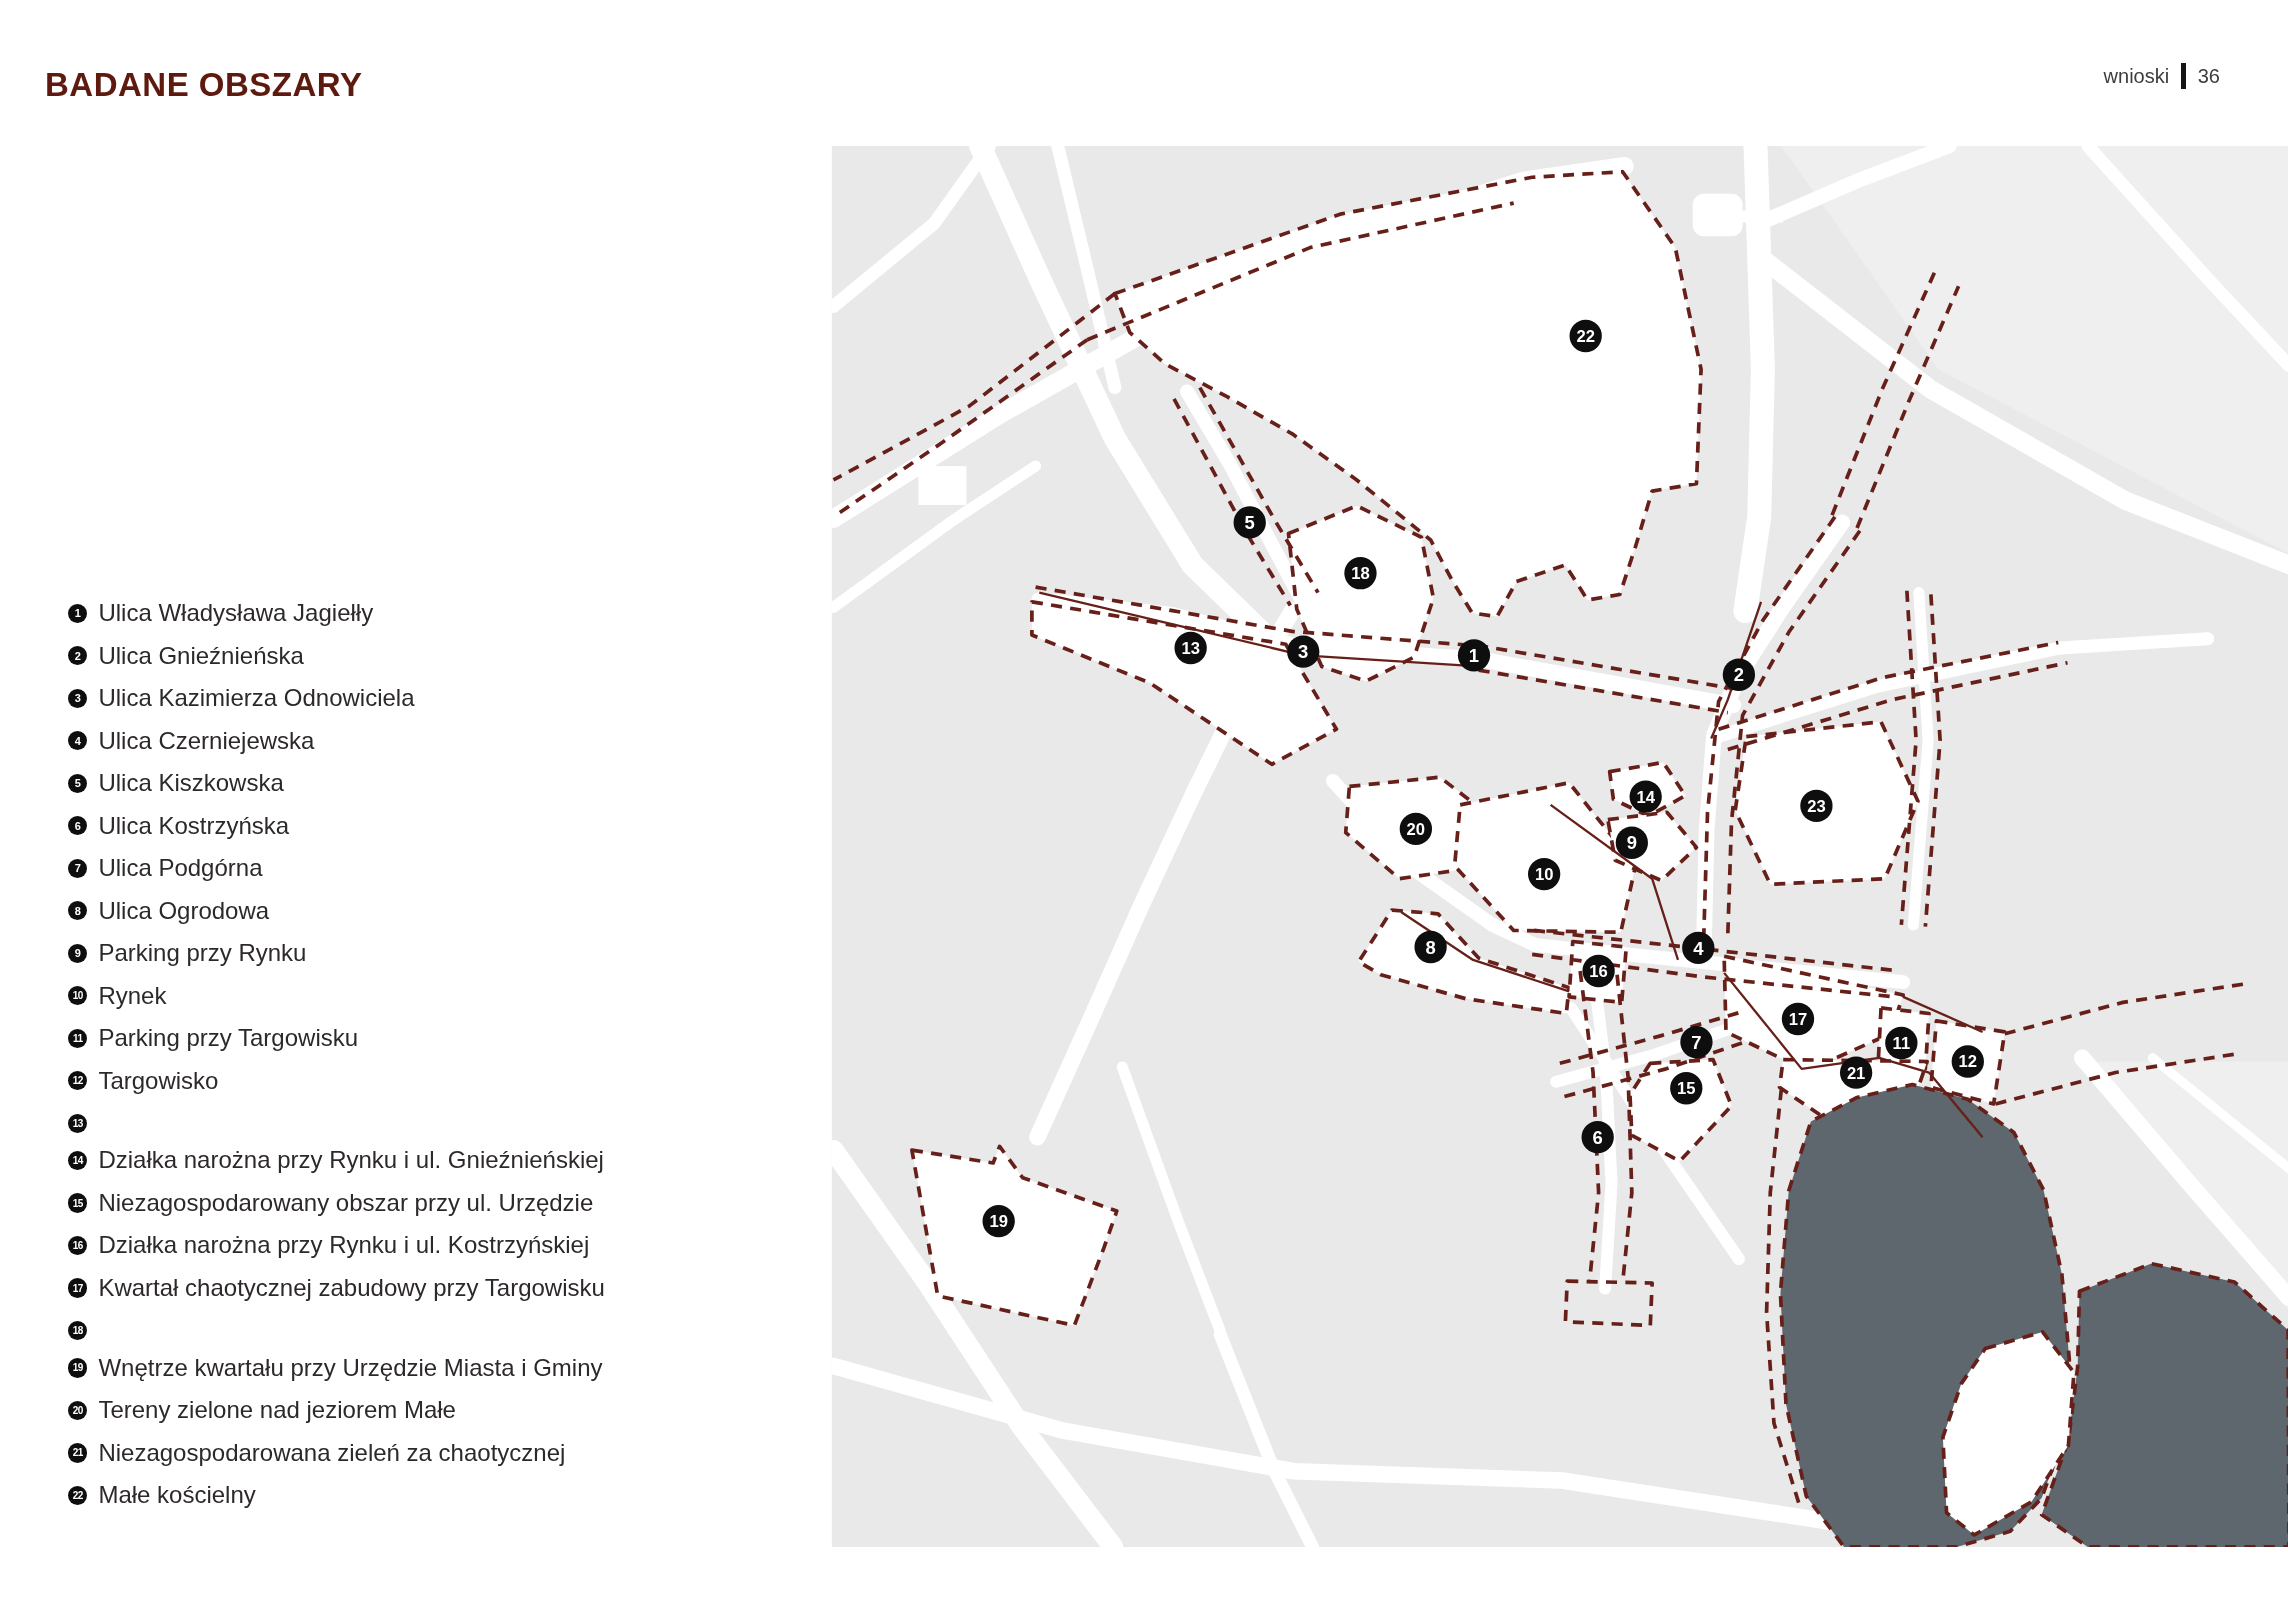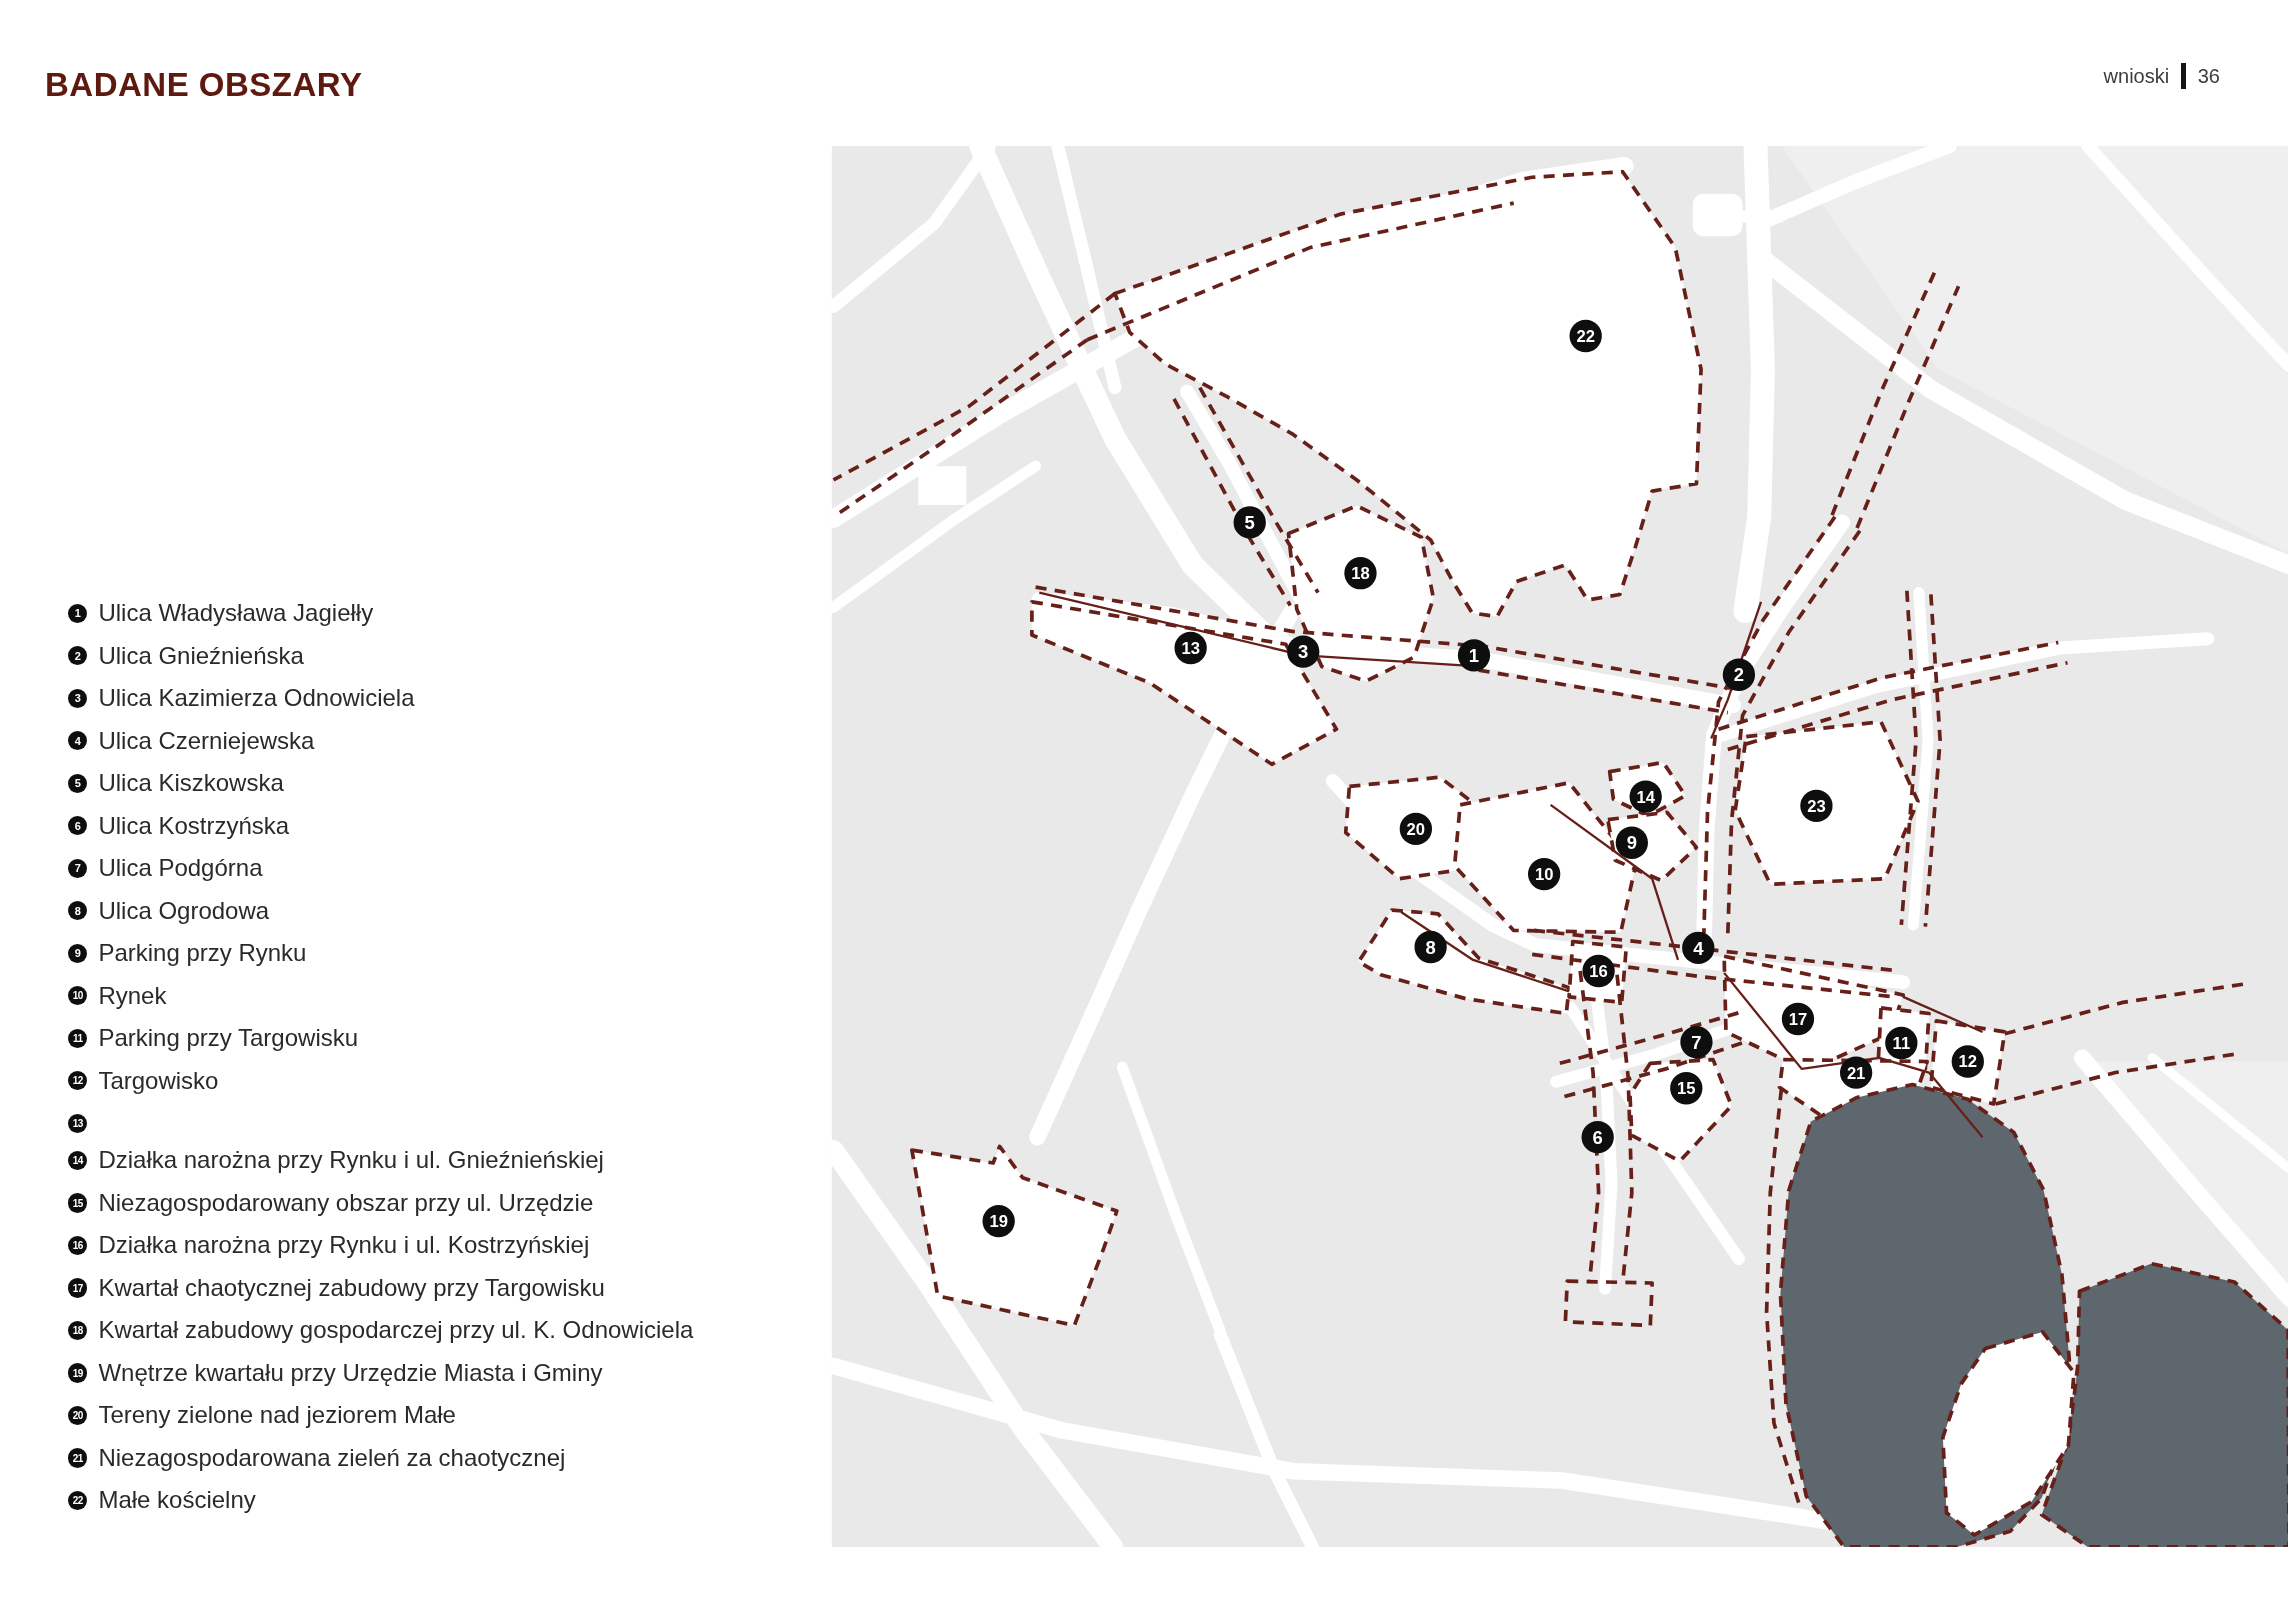--- a/index.html
+++ b/index.html
@@ -103,21 +103,20 @@
     <div class="lrow">
       <span class="lnum two">16</span>
       <span class="ltxt">Działka narożna przy Rynku i ul. Kostrzyńskiej</span>
     </div>
     <div class="lrow">
       <span class="lnum two">17</span>
       <span class="ltxt">Kwartał chaotycznej zabudowy przy Targowisku</span>
     </div>
     <div class="lrow">
       <span class="lnum two">18</span>
-      <span class="ltxt">Kwartał zabudowy gospodarczej przy ul. K. Odnowiciela</span>
     </div>
     <div class="lrow">
       <span class="lnum two">19</span>
       <span class="ltxt">Wnętrze kwartału przy Urzędzie Miasta i Gminy</span>
     </div>
     <div class="lrow">
       <span class="lnum two">20</span>
       <span class="ltxt">Tereny zielone nad jeziorem Małe</span>
     </div>
     <div class="lrow">

